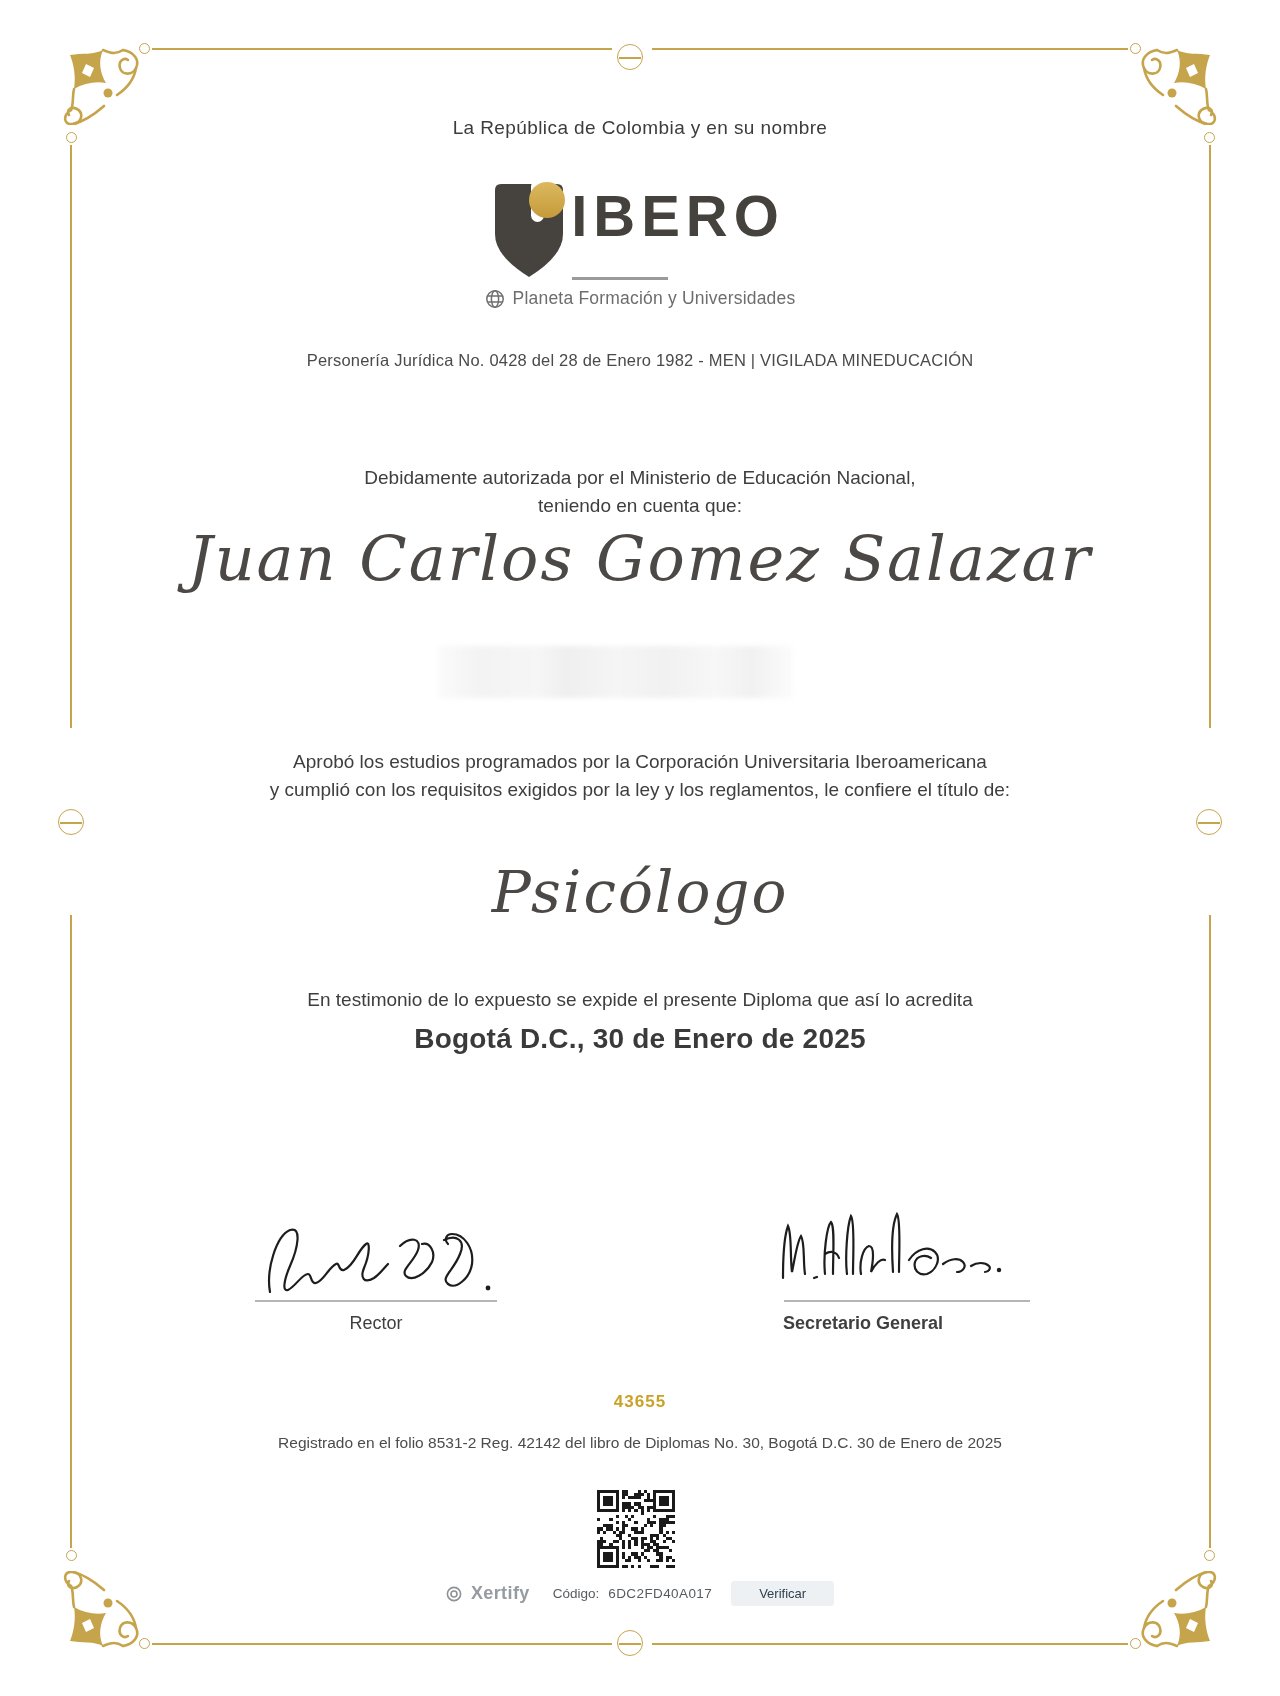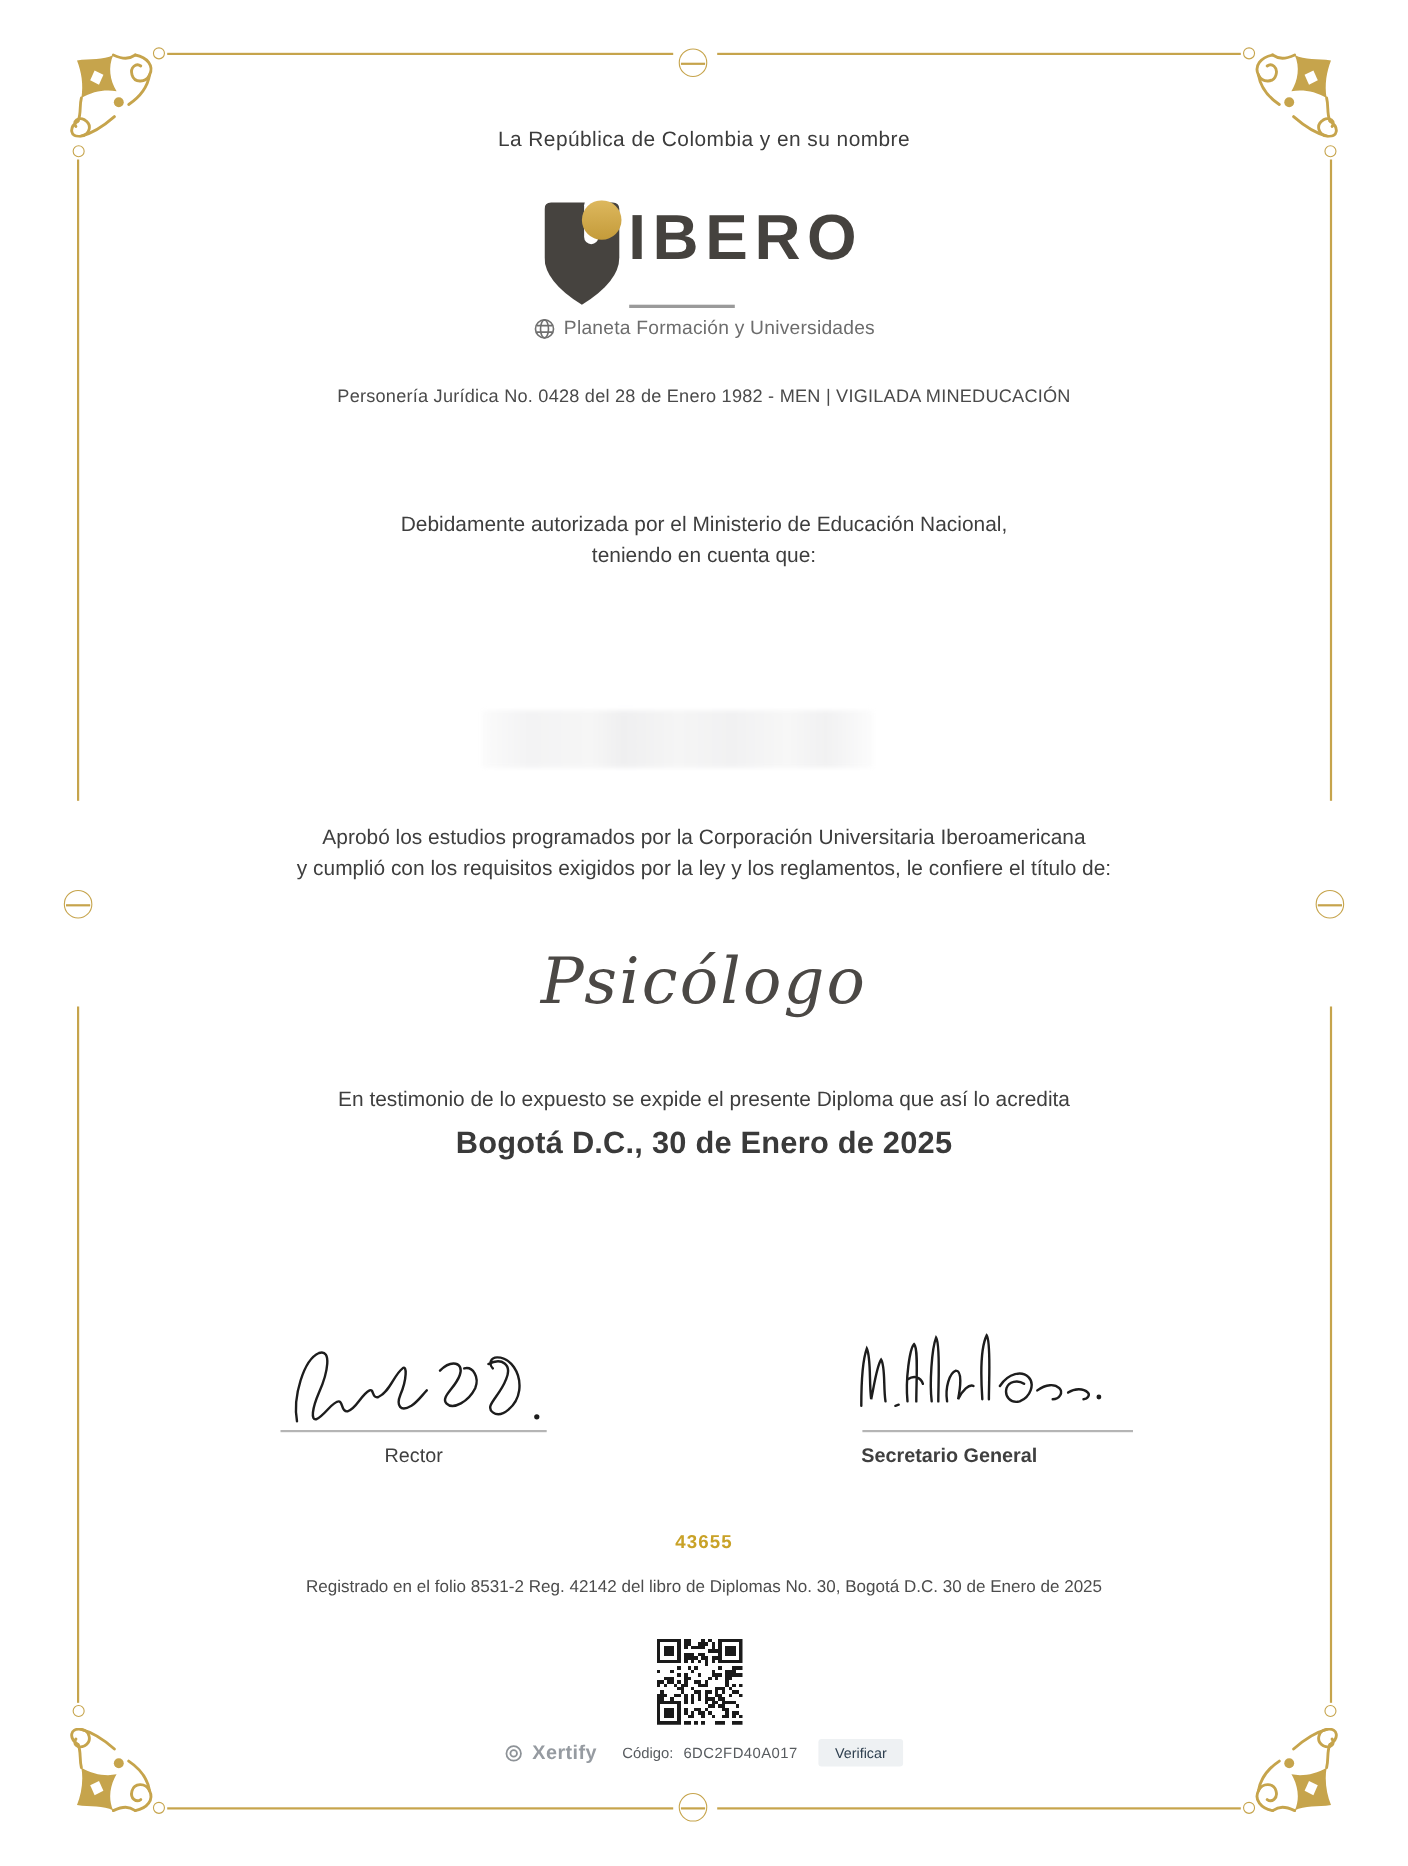--- a/index.html
+++ b/index.html
@@ -48,21 +48,21 @@
   .sig-svg{position:absolute;}
 
   
   .dip-number{top:1392px;font-size:17px;font-weight:700;color:#C9A227;letter-spacing:1px;text-align:center;}
   .registration{top:1434px;font-size:15.5px;color:#4c4c4c;}
   .qr{position:absolute;left:597px;top:1490px;width:78px;height:78px;}
   .verify-row{position:absolute;top:1581px;left:0;width:1280px;display:flex;justify-content:center;align-items:center;gap:9px;}
   .xert-word{font-size:18px;font-weight:700;color:#969BA1;letter-spacing:.4px;}
   .code-label{font-size:13.5px;color:#575B5F;margin-left:14px;}
   .code-value{font-size:13.5px;color:#575B5F;letter-spacing:.4px;}
-  .verify-btn{margin-left:10px;background:#EEF1F3;border:none;border-radius:3px;padding:5px 15px;
+  .verify-btn{margin-left:10px;background:#EEF1F3;border:none;border-radius:3px;padding:5px 28px;
      font-family:"Liberation Sans",sans-serif;font-size:13px;color:#2F4050;cursor:pointer;}
 </style>
 </head>
 <body>
 
 <div class="page">
 
   <svg class="flourish" style="left:60px;top:45px;" viewBox="0 0 86 80">
     <g fill="none" stroke="#C6A44C" stroke-width="2.6" stroke-linecap="round">
       <path d="M10,10 C22,8 34,10 43,5 C38,16 40,28 46,38 C36,36 24,38 14,44 C16,32 14,20 10,10 Z" fill="#C6A44C" stroke="none"></path>
@@ -169,20 +169,21 @@
       </g>
     </svg>
     <span class="tagline">Planeta Formación y Universidades</span>
   </div>
 
   <div class="ctext legal-line">Personería Jurídica No. 0428 del 28 de Enero 1982 - MEN | VIGILADA MINEDUCACIÓN</div>
 
   <div class="ctext auth2">teniendo en cuenta que:</div>
   <div class="ctext auth1">Debidamente autorizada por el Ministerio de Educación Nacional,</div>
 
+  <div class="ctext script grad-name">Juan Carlos Gomez Salazar</div>
   <div class="redaction"></div>
 
   <div class="ctext approval2">y cumplió con los requisitos exigidos por la ley y los reglamentos, le confiere el título de:</div>
   <div class="ctext approval1">Aprobó los estudios programados por la Corporación Universitaria Iberoamericana</div>
 
   <div class="ctext testimony">En testimonio de lo expuesto se expide el presente Diploma que así lo acredita</div>
 
   <div class="ctext script degree">Psicólogo</div>
   <div class="ctext issue-date">Bogotá D.C., 30 de Enero de 2025</div>
 

